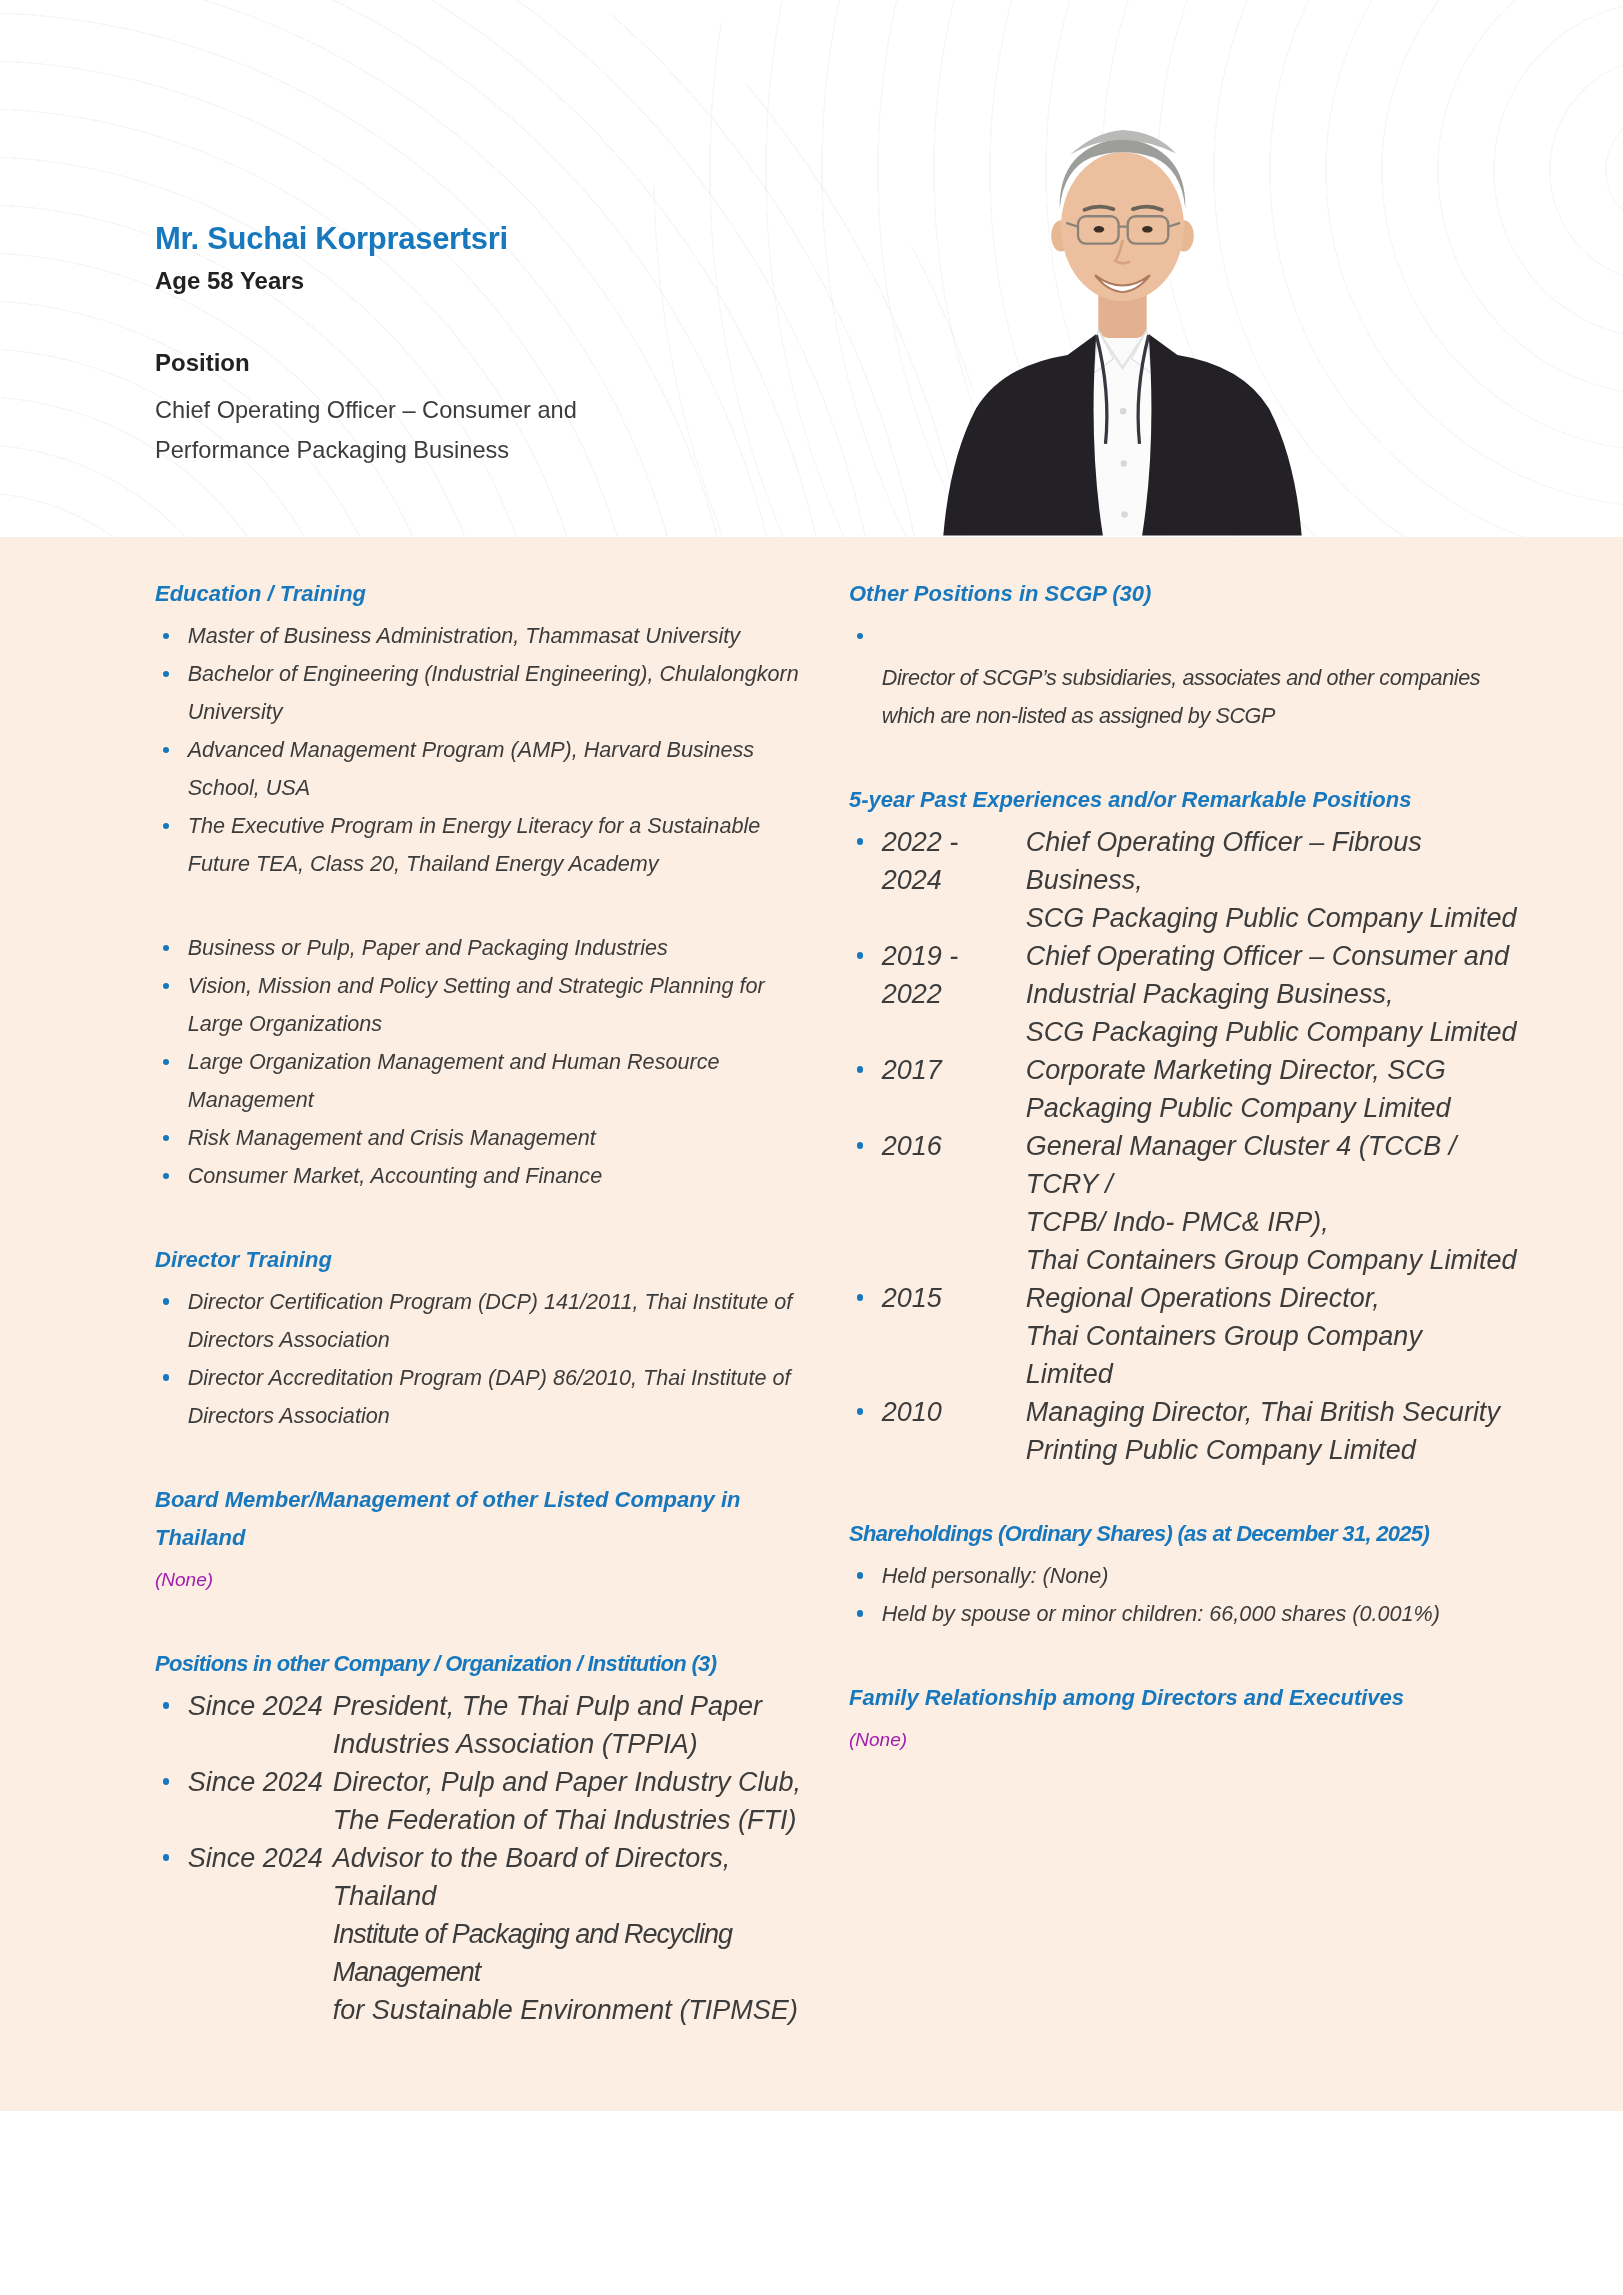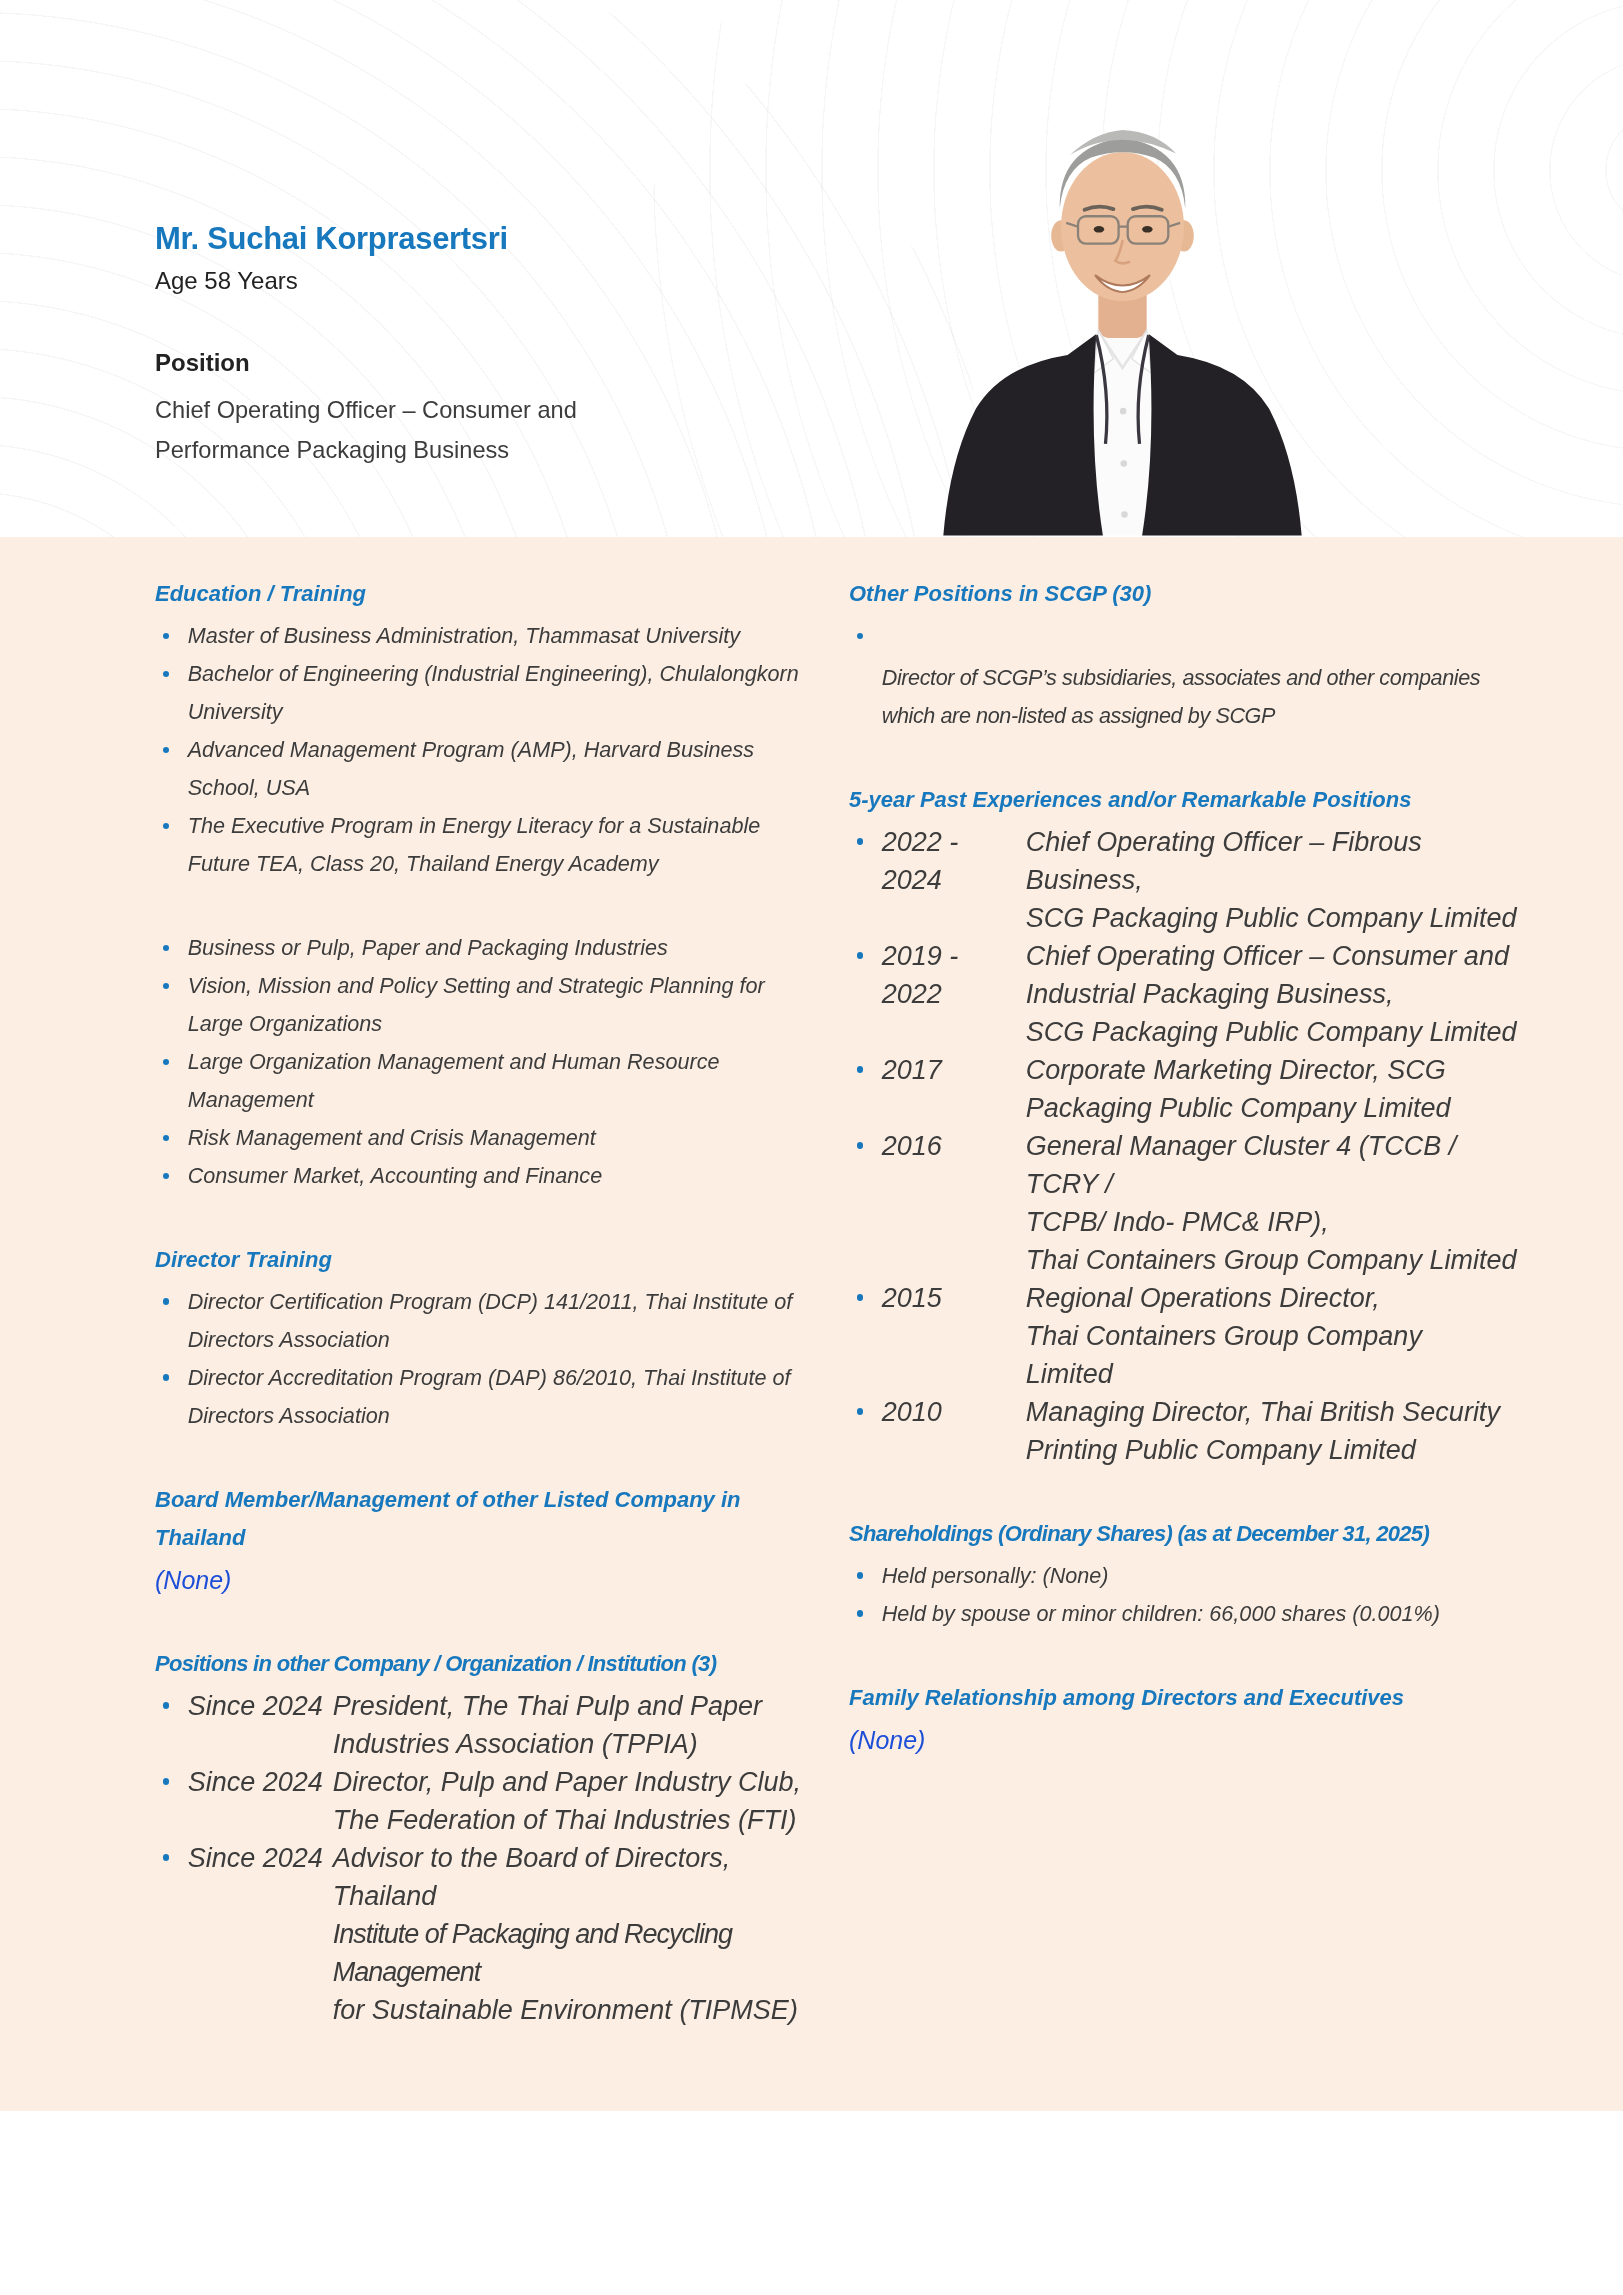--- a/index.html
+++ b/index.html
@@ -16,42 +16,42 @@
     background: repeating-radial-gradient(circle at 30% 75%,
       rgba(158,164,176,0.10) 0 1.3px, rgba(0,0,0,0) 1.3px 48px);
   }
   .wave-b {
     right:-589px; top:-327px; width:1570px; height:1243px;
     background: repeating-radial-gradient(circle at 65% 40%,
       rgba(158,164,176,0.09) 0 1.3px, rgba(0,0,0,0) 1.3px 56px);
   }
   .portrait { position:absolute; left:874px; top:77px; width:497px; height:459px; }
   .name  { position:absolute; left:155px; top:221px; margin:0; font-size:31px; font-weight:bold; color:#1778BE; letter-spacing:-0.3px; }
-  .age   { position:absolute; left:155px; top:267px; font-size:24px; font-weight:normal; color:#222222; }
+  .age   { position:absolute; left:155px; top:267px; font-size:24px; font-weight:bold; color:#222222; }
   .pos-label { position:absolute; left:155px; top:349px; font-size:24px; font-weight:bold; color:#222222; }
   .pos-value { position:absolute; left:155px; top:390px; font-size:23.6px; line-height:40px; color:#3c3c3c; }
   
   .peach { position:absolute; left:0; top:537px; width:1623px; height:1574px; background:#FCEEE3;font-style:italic; }
   .col { position:absolute; top:38px; }
   .col-left  { left:155px;  width:662px; }
   .col-right { left:849px; width:686px; }
   section { margin:0 0 46px 0; }
   section h3 { margin:0 0 3.9px 0; font-size:22px; line-height:38px; font-weight:bold; color:#1778BE; }
   section h3.tight { letter-spacing:-0.7px; white-space:nowrap; }
   .bullet { display:flex; align-items:flex-start; font-size:21.6px; line-height:38px; color:#3c3c3c; }
   .dot { flex:0 0 auto; width:6.5px; height:6.5px; border-radius:50%; background:#1778BE; margin:15.7px 0 0 7.9px; }
   .btext { margin-left:18.3px; flex:1; }
   .row { display:flex; align-items:flex-start; font-size:27px; line-height:38px; color:#3c3c3c; }
   .period { flex:0 0 auto; margin-left:18.3px; }
   .col-left  .period { width:145px; }
   .col-right .period { width:144px; }
   .detail { flex:1; }
   .dline { }
   .dline.condensed { letter-spacing:-1px; }
-  .plain { font-size:25px; line-height:38px; color:#1d4ed8; }
+  .plain { font-size:19px; line-height:38px; color:#a21caf; }
 </style>
 </head>
 <body>
 
 <div class="page">
 
   <div class="header">
     <div class="wave wave-a"></div>
     <div class="wave wave-b"></div>
 

